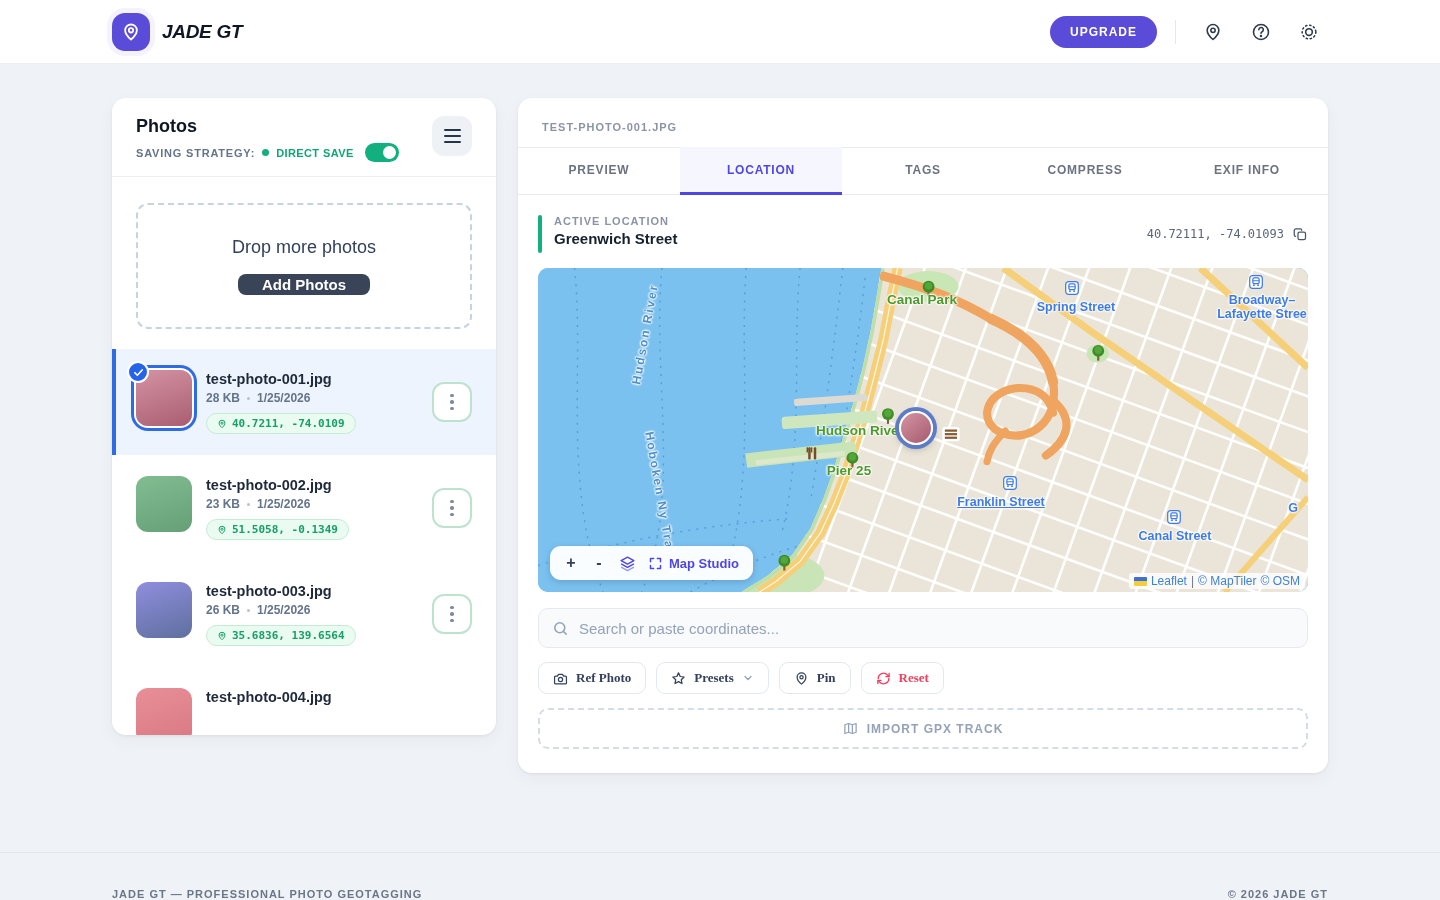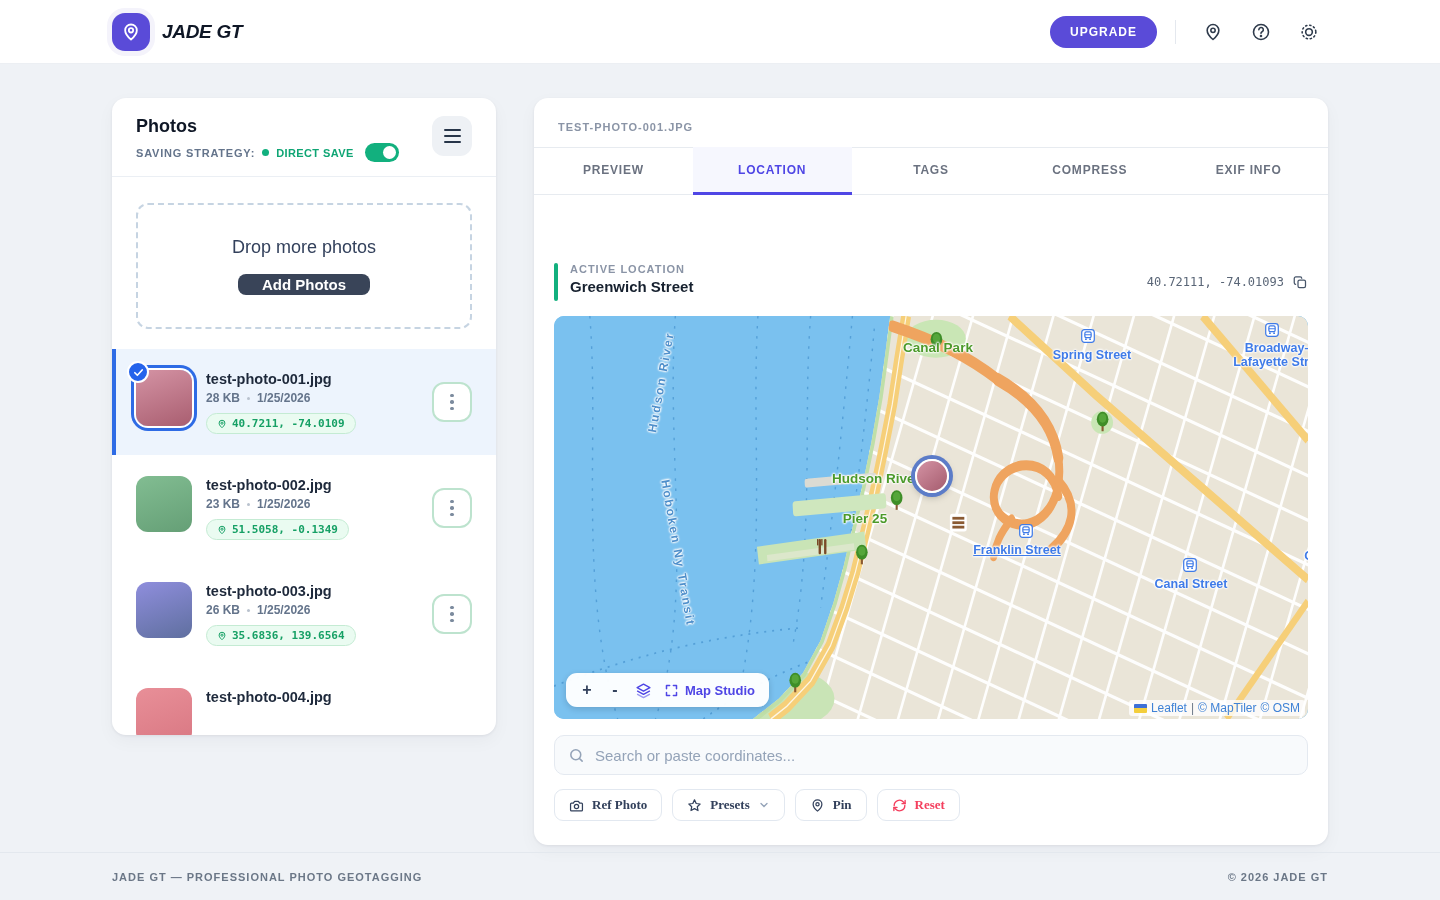--- a/index.html
+++ b/index.html
@@ -27,21 +27,21 @@
     background:#5A4BD8; color:#fff; border:none; border-radius:999px;
     font-family:inherit; font-size:12px; font-weight:700; letter-spacing:1px;
     padding:9px 20px; cursor:pointer;
   }
   .top-divider { width:1px; height:24px; background:#E4E8EE; margin:0 8px; }
   .icon-btn {
     width:38px; height:38px; border:none; background:transparent; border-radius:10px;
     display:flex; align-items:center; justify-content:center; cursor:pointer; color:#2F3B4C;
   }
   
-  .content { flex:1 1 auto; display:flex; gap:38px; padding:34px 112px 0; align-items:flex-start; }
+  .content { flex:1 1 auto; display:flex; gap:22px; padding:34px 112px 0; align-items:flex-start; }
   .card { background:#fff; border-radius:14px; box-shadow:0 1px 3px rgba(22,32,46,.07), 0 6px 18px rgba(22,32,46,.04); }
   
   .sidebar { width:384px; height:637px; overflow:hidden; flex:0 0 auto; display:flex; flex-direction:column; }
   .sidebar-head {
     display:flex; align-items:flex-start; justify-content:space-between;
     padding:18px 24px 14px; border-bottom:1px solid #EBEFF4;
   }
   .sidebar-title { font-size:18px; font-weight:700; color:#0F1726; }
   .strategy-row { display:flex; align-items:center; gap:7px; margin-top:6px; }
   .strategy-label { font-size:11px; font-weight:700; letter-spacing:.8px; color:#64748B; }
@@ -97,30 +97,30 @@
   .details-title { font-size:17px; font-weight:700; color:#0F1726; }
   .details-file { margin-top:5px; font-size:11px; font-weight:700; letter-spacing:1px; color:#8A94A6; }
   .tabs { display:flex; box-shadow:inset 0 -1px #E7EBF0, inset 0 1px #E7EBF0; }
   .tab {
     flex:1; height:48px; border:none; background:transparent; cursor:pointer;
     font-family:inherit; font-size:12px; font-weight:700; letter-spacing:.8px; color:#6B7280;
     border-bottom:3px solid transparent;
   }
   .tab.active { color:#4F46E5; background:#F6F7FE; border-bottom-color:#4F46E5; }
   .details-body { padding:20px 20px 24px; }
-  .loc-row { display:flex; align-items:center; justify-content:space-between;margin-top:48px; }
+  .loc-row { display:flex; align-items:center; justify-content:space-between; }
   .loc-left { display:flex; gap:12px; }
   .loc-bar { width:4px; height:38px; border-radius:3px; background:#12B07E; }
   .loc-label { font-size:11px; font-weight:700; letter-spacing:1px; color:#8A94A6; }
   .loc-name { margin-top:3px; font-size:15px; font-weight:700; color:#16202E; }
   .loc-right { display:flex; align-items:center; gap:9px; }
   .loc-coords { font-family:"DejaVu Sans Mono", monospace; font-size:12px; color:#5A6677; }
   .copy-btn { border:none; background:transparent; cursor:pointer; color:#475569; display:flex; }
   
-  .map-wrap { position:relative; margin-top:15px; height:403px; border-radius:10px; overflow:hidden; background:#7AC1EF; }
+  .map-wrap { position:relative; margin-top:15px; height:324px; border-radius:10px; overflow:hidden; background:#7AC1EF; }
   .map-svg { position:absolute; inset:0; width:100%; height:100%; display:block; }
   .map-label { position:absolute; transform:translate(-50%,-50%); font-size:12.5px; font-weight:700; white-space:nowrap;
     text-shadow:0 1px 2px #fff,0 -1px 2px #fff,1px 0 2px #fff,-1px 0 2px #fff; pointer-events:none; }
   .lbl-blue { color:#3F7BE8; }
   .lbl-green { color:#4C9A2A; font-size:13.5px; }
   .lbl-water { color:#4E8FCB; font-weight:600; font-size:12px; letter-spacing:2px; }
   .lbl-center { text-align:center; line-height:1.15; }
   .metro-chip { position:absolute; transform:translate(-50%,-50%); pointer-events:none; }
   .map-marker {
     position:absolute; width:34px; height:34px; border-radius:50%;
@@ -158,21 +158,21 @@
   }
   .action-btn.danger { color:#F43F5E; }
   .gpx-btn {
     margin-top:14px; width:100%; background:transparent; border:2px dashed #D4DCE6; border-radius:10px;
     padding:11px; cursor:pointer; display:flex; align-items:center; justify-content:center; gap:9px;
     font-family:inherit; font-size:12px; font-weight:700; letter-spacing:1px; color:#94A3B8;
   }
   
   .footer {
     flex:0 0 auto; height:48px; margin-top:auto; border-top:1px solid #E3E8EE;
-    display:flex; align-items:center; justify-content:space-between; padding:0 112px;
+    display:flex; align-items:flex-end; justify-content:space-between; padding:0 112px;
     font-size:11px; font-weight:700; letter-spacing:1px; color:#6B7787;
   }
 </style>
 </head>
 <body>
 
 <svg width="0" height="0" style="position:absolute">
   <defs>
     <symbol id="sym-tree" viewBox="0 0 14 16">
       <rect x="6" y="9" width="2" height="6" fill="#8A5A33"></rect>
@@ -584,20 +584,28 @@
           <svg width="15" height="15" viewBox="0 0 24 24" fill="none" stroke="#F43F5E" stroke-width="2.2" stroke-linecap="round" stroke-linejoin="round">
             <path d="M3.5 12a8.5 8.5 0 0 1 14.8-5.7L21 9"></path>
               <path d="M21 4v5h-5"></path>
             <path d="M20.5 12a8.5 8.5 0 0 1-14.8 5.7L3 15"></path>
               <path d="M3 20v-5h5"></path>
           </svg>
           <span>Reset</span>
         </button>
       </div>
 
+      <button class="gpx-btn">
+        <svg width="15" height="15" viewBox="0 0 24 24" fill="none" stroke="#94A3B8" stroke-width="2" stroke-linejoin="round">
+          <path d="M9 4 3 6v14l6-2 6 2 6-2V4l-6 2z"></path>
+            <path d="M9 4v14"></path>
+            <path d="M15 6v14"></path>
+        </svg>
+        <span>IMPORT GPX TRACK</span>
+      </button>
     </div>
   </section>
 </main>
 
 <footer class="footer">
   <span>JADE GT — PROFESSIONAL PHOTO GEOTAGGING</span>
   <span>© 2026 JADE GT</span>
 </footer>
 
 </body></html>

